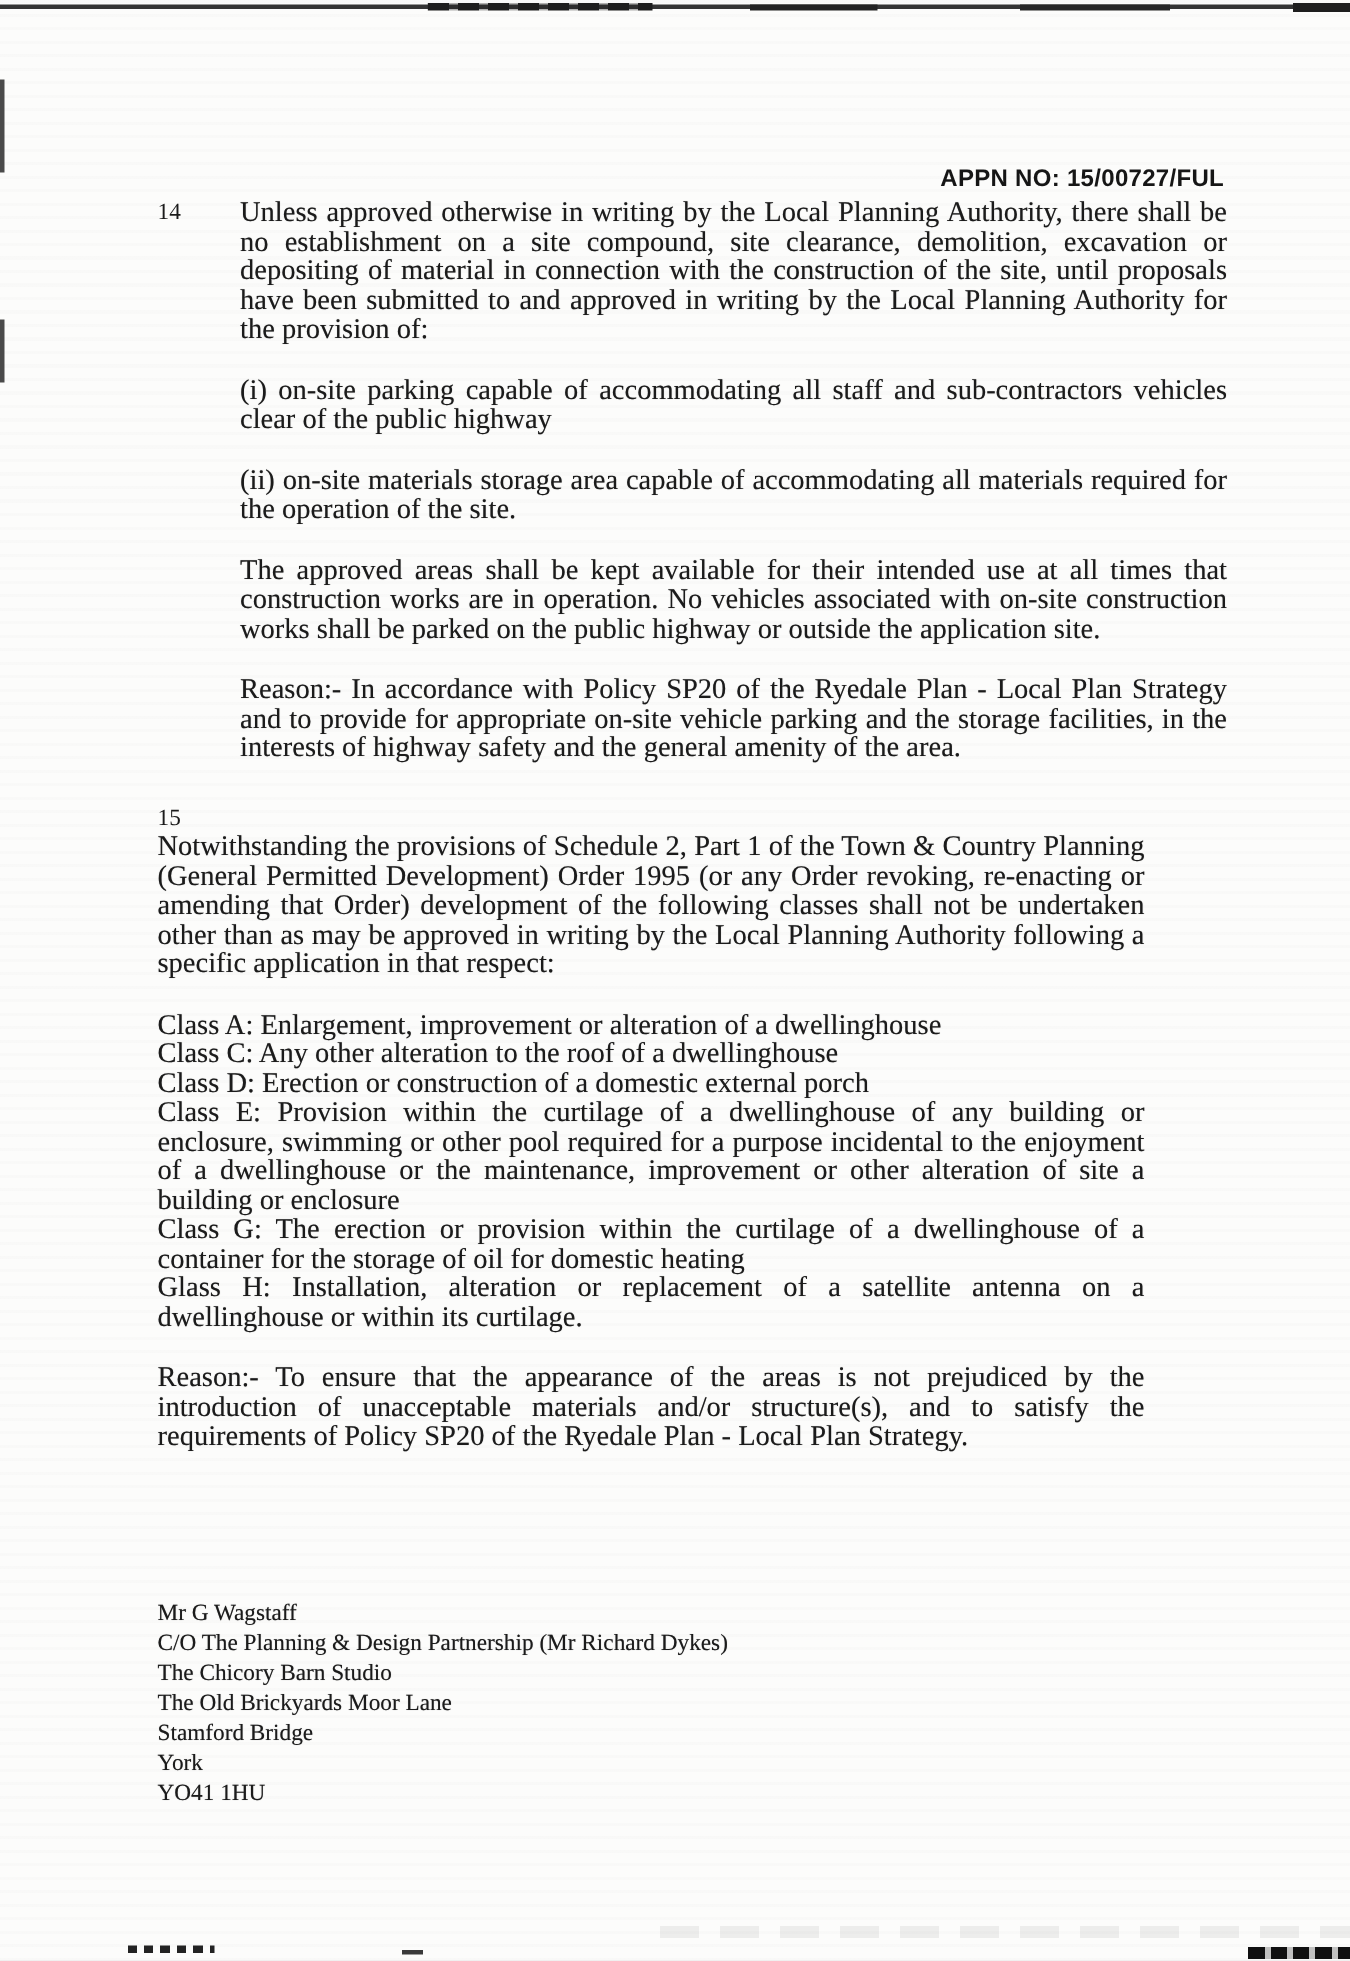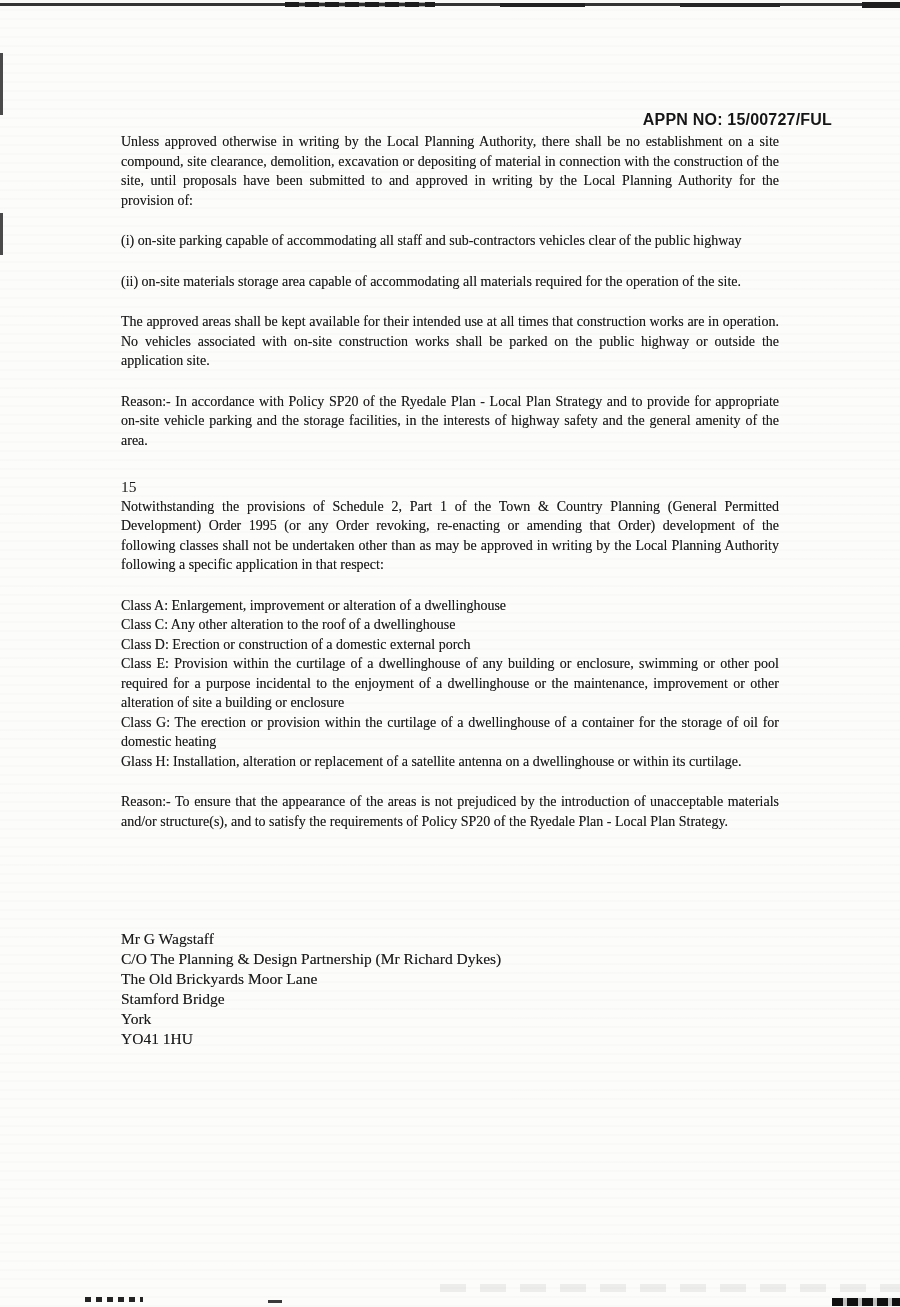--- a/index.html
+++ b/index.html
@@ -15,21 +15,21 @@
   
   .page::before{
     content:"";
     position:absolute;inset:0;
     background:repeating-linear-gradient(0deg, rgba(90,90,90,0.018) 0 2px, transparent 2px 9px);
     pointer-events:none;
   }
 
   .content{
     position:absolute;
-    left:121px; top:111px;
+    left:105px; top:111px;
     width:713px;
   }
   .appn{
     text-align:right;
     padding-right:2px;
     font-family:"Liberation Sans", sans-serif;
     font-weight:bold;
     font-size:16px;
     letter-spacing:0.2px;
     color:#161616;
@@ -39,21 +39,21 @@
   .condition.second{margin-top:27px;flex-direction:column;}
   .cond-number{
     flex:none;width:55px;
     font-size:15.5px;line-height:19.5px;
     color:#1b1b1b;
   }
   .cond-body{width:658px;}
   .cond-body p{
     margin:0;
     margin-top:21px;
-    font-size:14px;
+    font-size:19px;
     line-height:19.5px;
     text-align:justify;
     text-shadow:0 0 0.5px rgba(45,45,45,0.55);
     font-family:Liberation Serif, serif;
   }
   .cond-body p.np{margin-top:0;}
   .classes{margin-top:21px;}
   .classes p{margin-top:0;}
   .address{
     margin-top:98px;
@@ -96,20 +96,21 @@
   <div class="art bottom-dash-a"></div>
   <div class="art bottom-dash-b"></div>
   <div class="art bottom-bar"></div>
   <div class="art bottom-noise"></div>
 
   <div class="content">
 
     <div class="appn">APPN NO: 15/00727/FUL</div>
 
     <div class="condition first">
+      <div class="cond-number">14</div>
       <div class="cond-body">
         <p class="np">Unless approved otherwise in writing by the Local Planning Authority, there shall be no establishment on a site compound, site clearance, demolition, excavation or depositing of material in connection with the construction of the site, until proposals have been submitted to and approved in writing by the Local Planning Authority for the provision of:</p>
         <p>(i) on-site parking capable of accommodating all staff and sub-contractors vehicles clear of the public highway</p>
         <p>(ii) on-site materials storage area capable of accommodating all materials required for the operation of the site.</p>
         <p>The approved areas shall be kept available for their intended use at all times that construction works are in operation.  No vehicles associated with on-site construction works shall be parked on the public highway or outside the application site.</p>
         <p>Reason:- In accordance with Policy SP20 of the Ryedale Plan - Local Plan Strategy and to provide for appropriate on-site vehicle parking and the storage facilities, in the interests of highway safety and the general amenity of the area.</p>
       </div>
     </div>
 
     <div class="condition second">
@@ -124,20 +125,21 @@
           <p>Class G: The erection or provision within the curtilage of a dwellinghouse of a container for the storage of oil for domestic heating</p>
           <p>Glass H: Installation, alteration or replacement of a satellite antenna on a dwellinghouse or within its curtilage.</p>
         </div>
         <p>Reason:- To ensure that the appearance of the areas is not prejudiced by the introduction of unacceptable materials and/or structure(s), and to satisfy the requirements of Policy SP20 of the Ryedale Plan - Local Plan Strategy.</p>
       </div>
     </div>
 
     <div class="address">
       <div>Mr G Wagstaff</div>
       <div>C/O The Planning &amp; Design Partnership (Mr Richard Dykes)</div>
+      <div>The Chicory Barn Studio</div>
       <div>The Old Brickyards Moor Lane</div>
       <div>Stamford Bridge</div>
       <div>York</div>
       <div>YO41 1HU</div>
     </div>
 
   </div>
 </div>
 
 </body></html>

